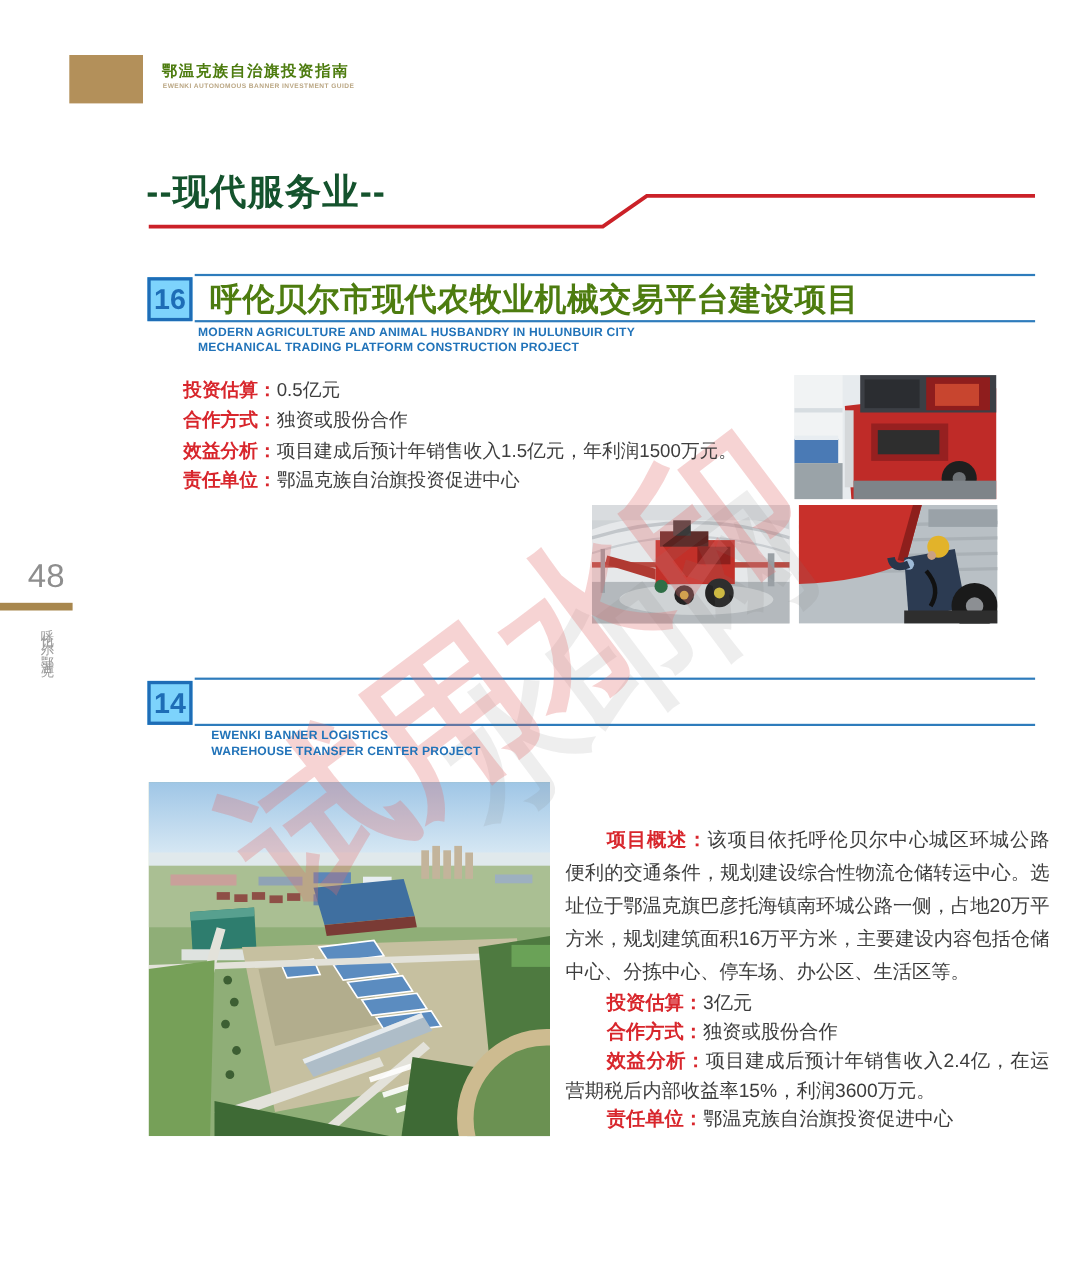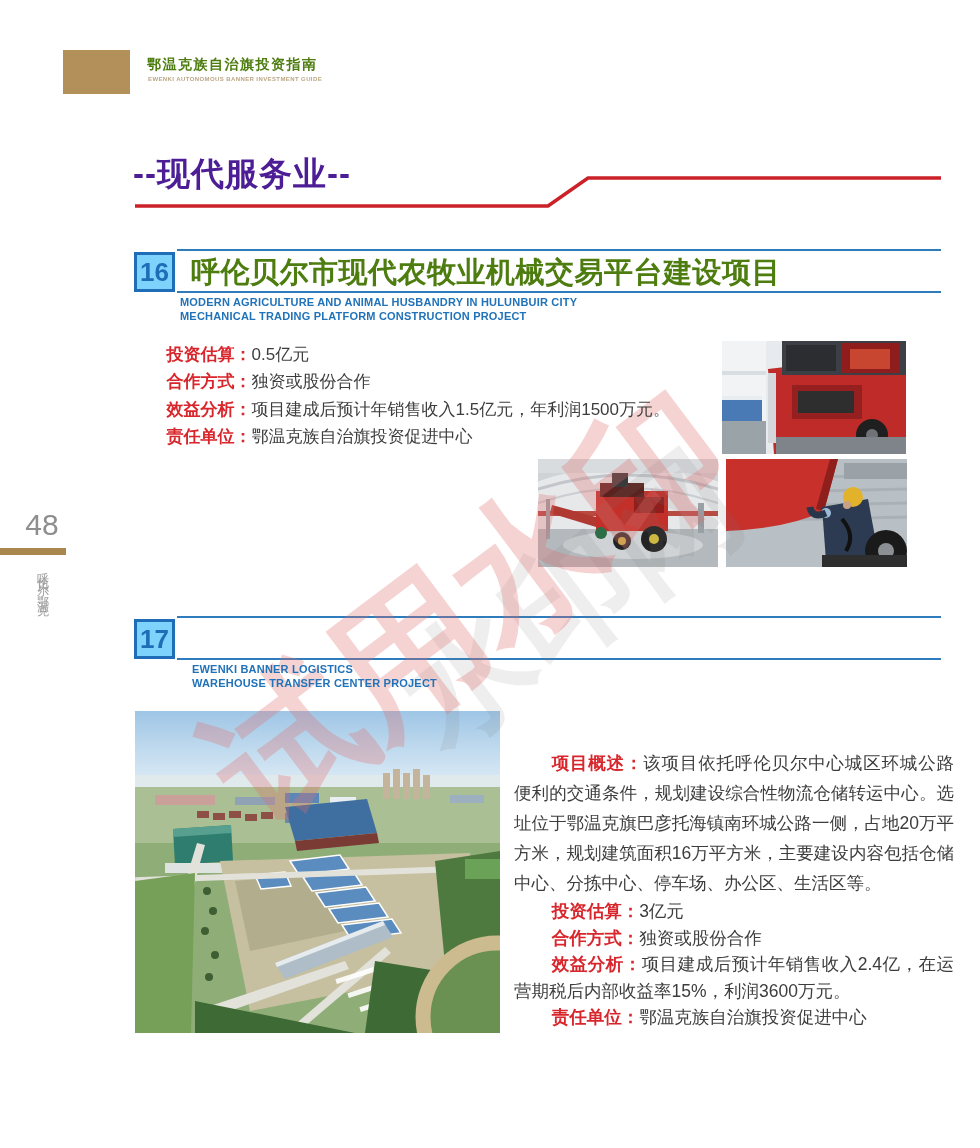--- a/index.html
+++ b/index.html
@@ -10,21 +10,21 @@
   .abs{position:absolute;}
   
   .logo{left:63px;top:50px;width:67px;height:44px;background:#b3905a;}
   .hdr-title{left:147px;top:56px;font-size:14px;font-weight:600;color:#4d7c0f;letter-spacing:1.5px;}
   .hdr-sub{left:148px;top:76px;font-size:6px;font-weight:600;color:#baa683;letter-spacing:0.4px;}
   
   .side-num{left:18px;top:508px;width:48px;text-align:center;font-size:30px;color:#8e8e8e;}
   .side-bar{left:0;top:548px;width:66px;height:7px;background:#a8874e;}
   .side-vert{left:34px;top:563px;writing-mode:vertical-rl;font-size:12px;color:#9b9b9b;letter-spacing:4px;}
   
-  .cat-title{left:133px;top:152px;font-size:33px;font-weight:900;color:#4c1d95;letter-spacing:1px;z-index:6;}
+  .cat-title{left:133px;top:152px;font-size:33px;font-weight:900;color:#14532d;letter-spacing:1px;z-index:6;}
   .cat-line{left:135px;top:172px;width:806px;height:40px;z-index:3;}
   
   .sec-line{height:2px;background:#2e7cbc;z-index:3;}
   .num-box{width:41px;height:40px;border:3.5px solid #1e6db6;box-sizing:border-box;background:#7dd3fc;
     display:flex;align-items:center;justify-content:center;font-size:26px;font-weight:bold;color:#1e6db6;z-index:6;}
   .sec-title{font-size:29px;font-weight:bold;color:#4d7c0f;z-index:6;letter-spacing:0.5px;white-space:nowrap;}
   .sec-en{font-size:11px;font-weight:bold;color:#2173b9;line-height:13.5px;z-index:6;letter-spacing:0.2px;}
   
   .txt{color:#3d3d3d;z-index:10;}
   .txt p{margin:0;text-indent:2.15em;text-align:justify;}
@@ -144,21 +144,21 @@
       <circle cx="100" cy="54" r="5" fill="#9db9d6"></circle>
       <path d="M100,54 Q86,60 84,48" fill="none" stroke="#27364b" stroke-width="7"></path>
       <circle cx="160" cy="92" r="21" fill="#1a1a1a"></circle>
       <circle cx="160" cy="92" r="8" fill="#8c8f93"></circle>
       <rect x="96" y="96" width="85" height="12" fill="#2e2e2e"></rect>
       <path d="M116,60 Q130,76 120,92" fill="none" stroke="#111" stroke-width="4"></path>
     </svg>
   </div>
 
   <div class="abs sec-line" style="left:177px;top:616px;width:764px;"></div>
-  <div class="abs num-box" style="left:134px;top:619px;">17</div>
+  <div class="abs num-box" style="left:134px;top:619px;">14</div>
   <div class="abs sec-line" style="left:177px;top:658px;width:764px;"></div>
   <div class="abs sec-en" style="left:192px;top:663px;">
     <div>EWENKI BANNER LOGISTICS</div>
     <div>WAREHOUSE TRANSFER CENTER PROJECT</div>
   </div>
 
   <div class="abs photo" style="left:135px;top:711px;width:365px;height:322px;">
     <svg viewBox="0 0 365 322" width="365" height="322">
       <defs>
         <linearGradient id="sky" x1="0" y1="0" x2="0" y2="1">

